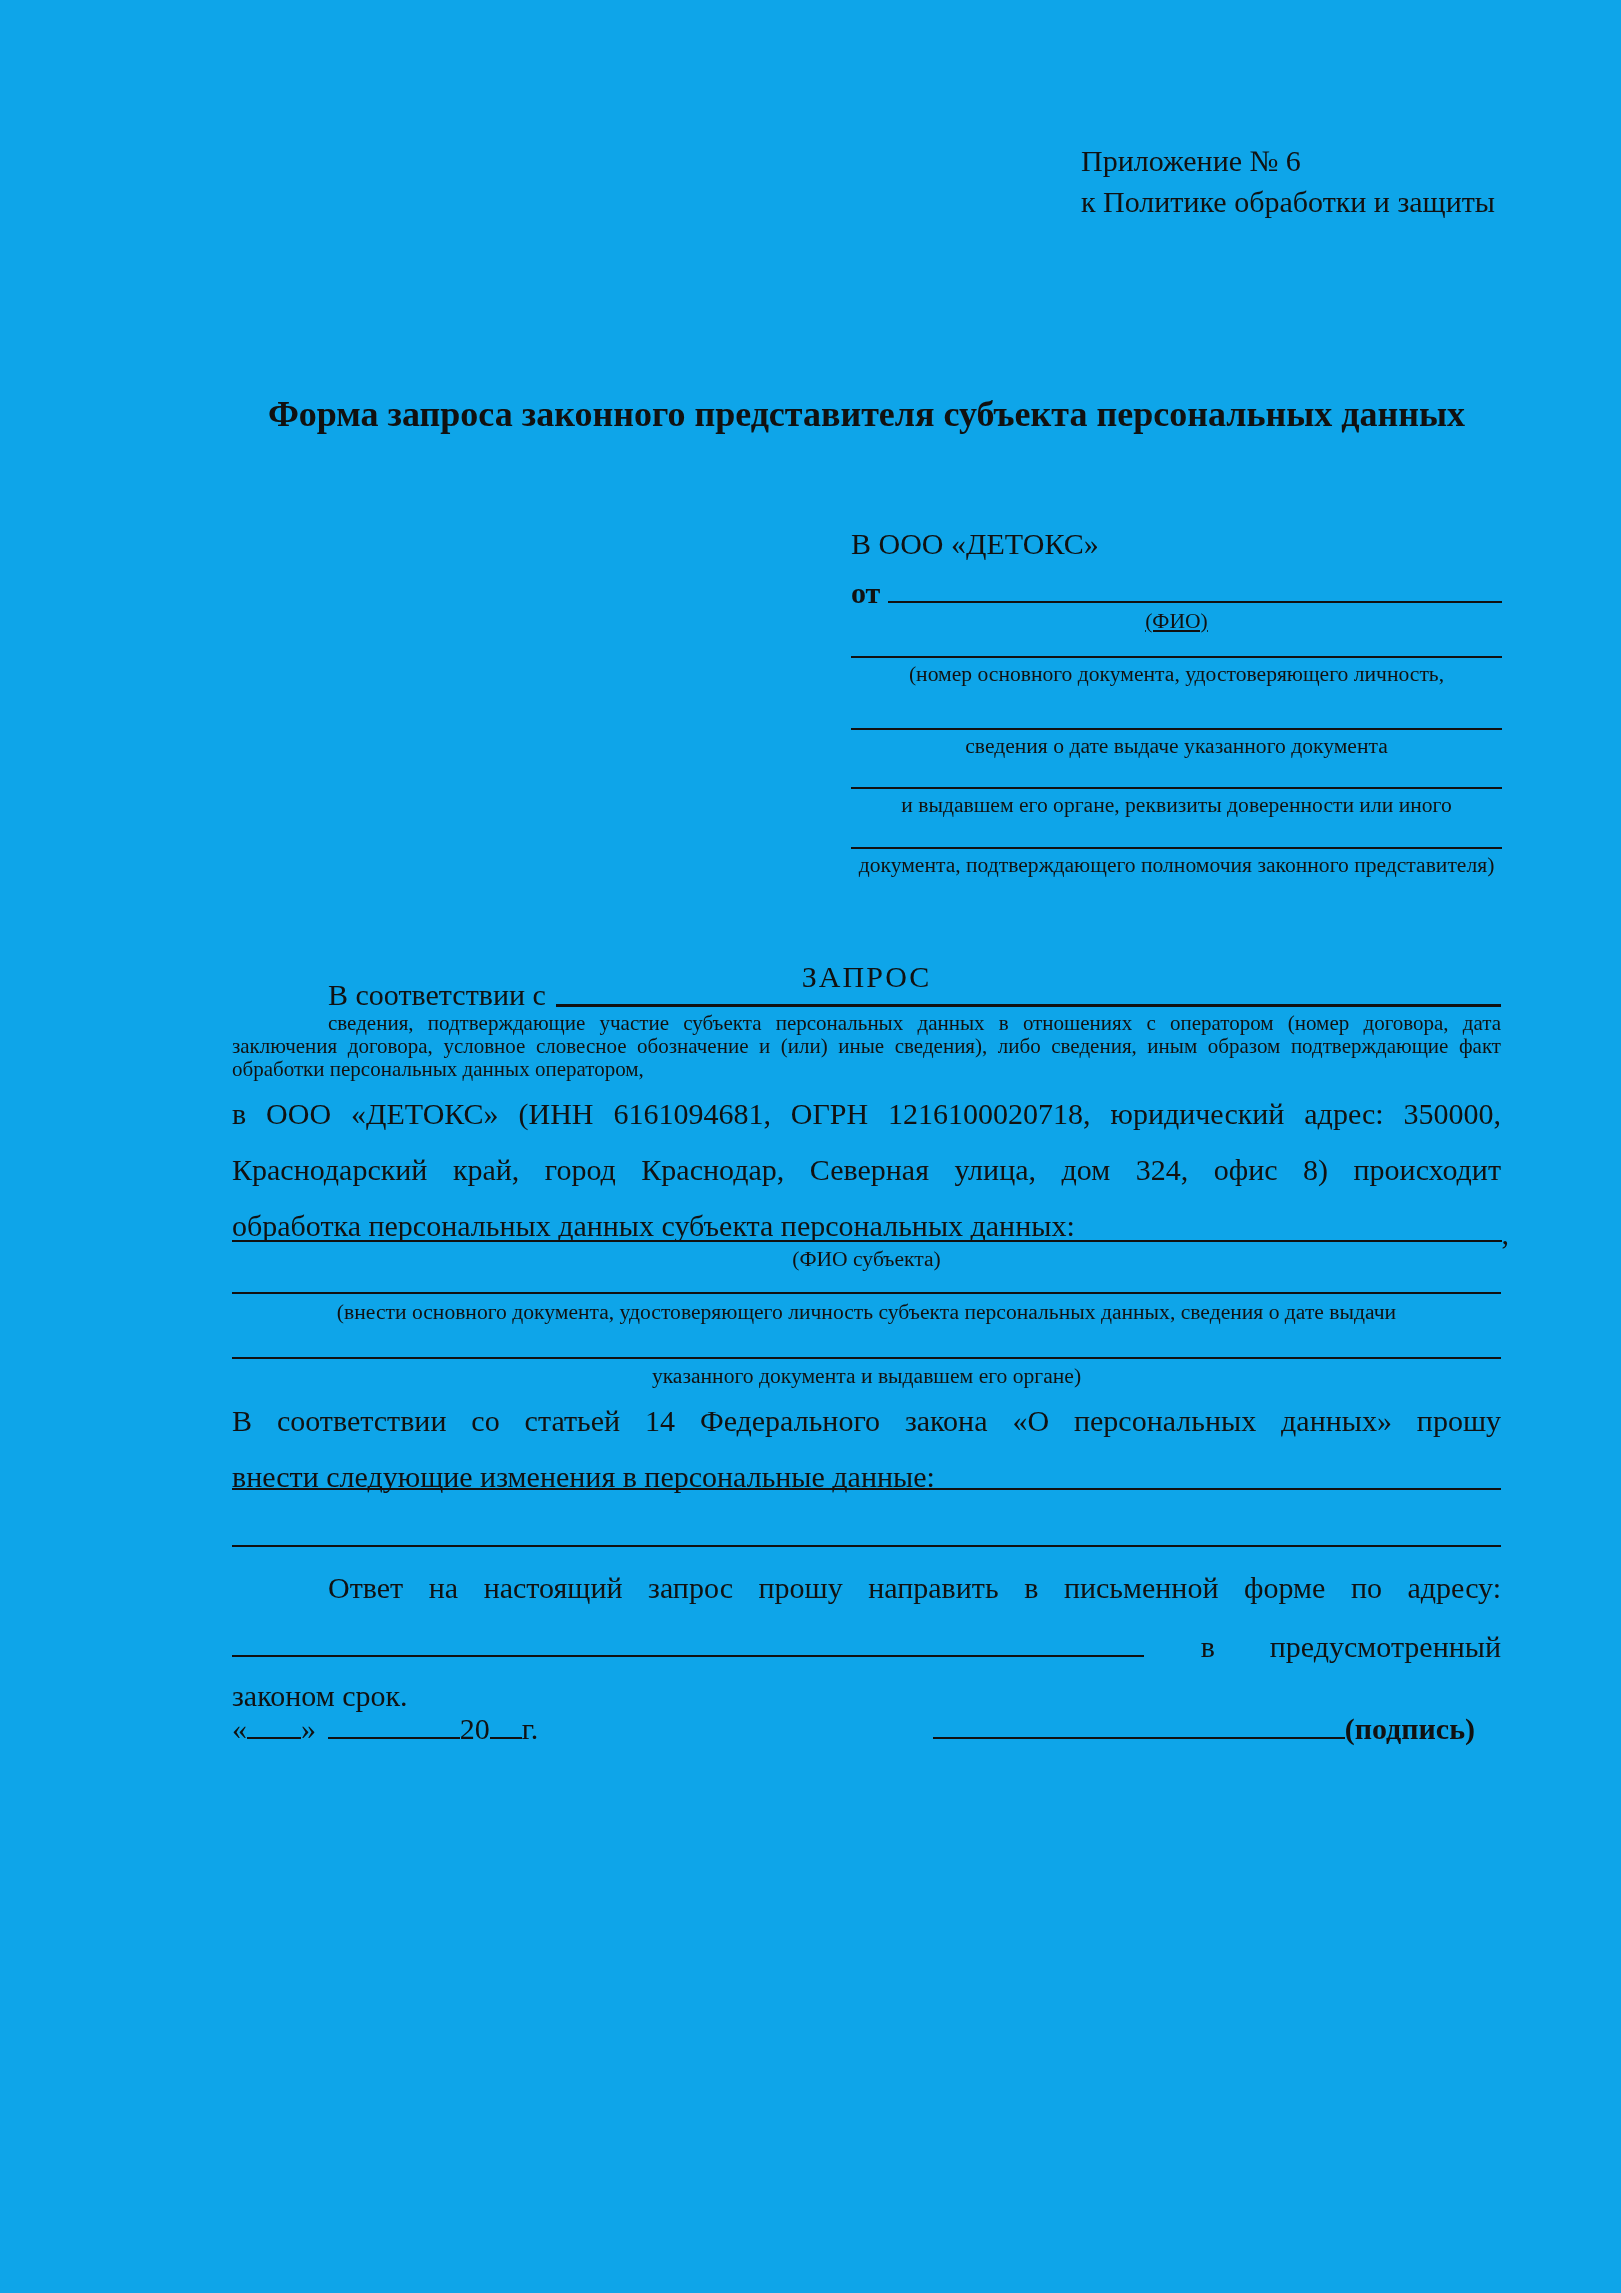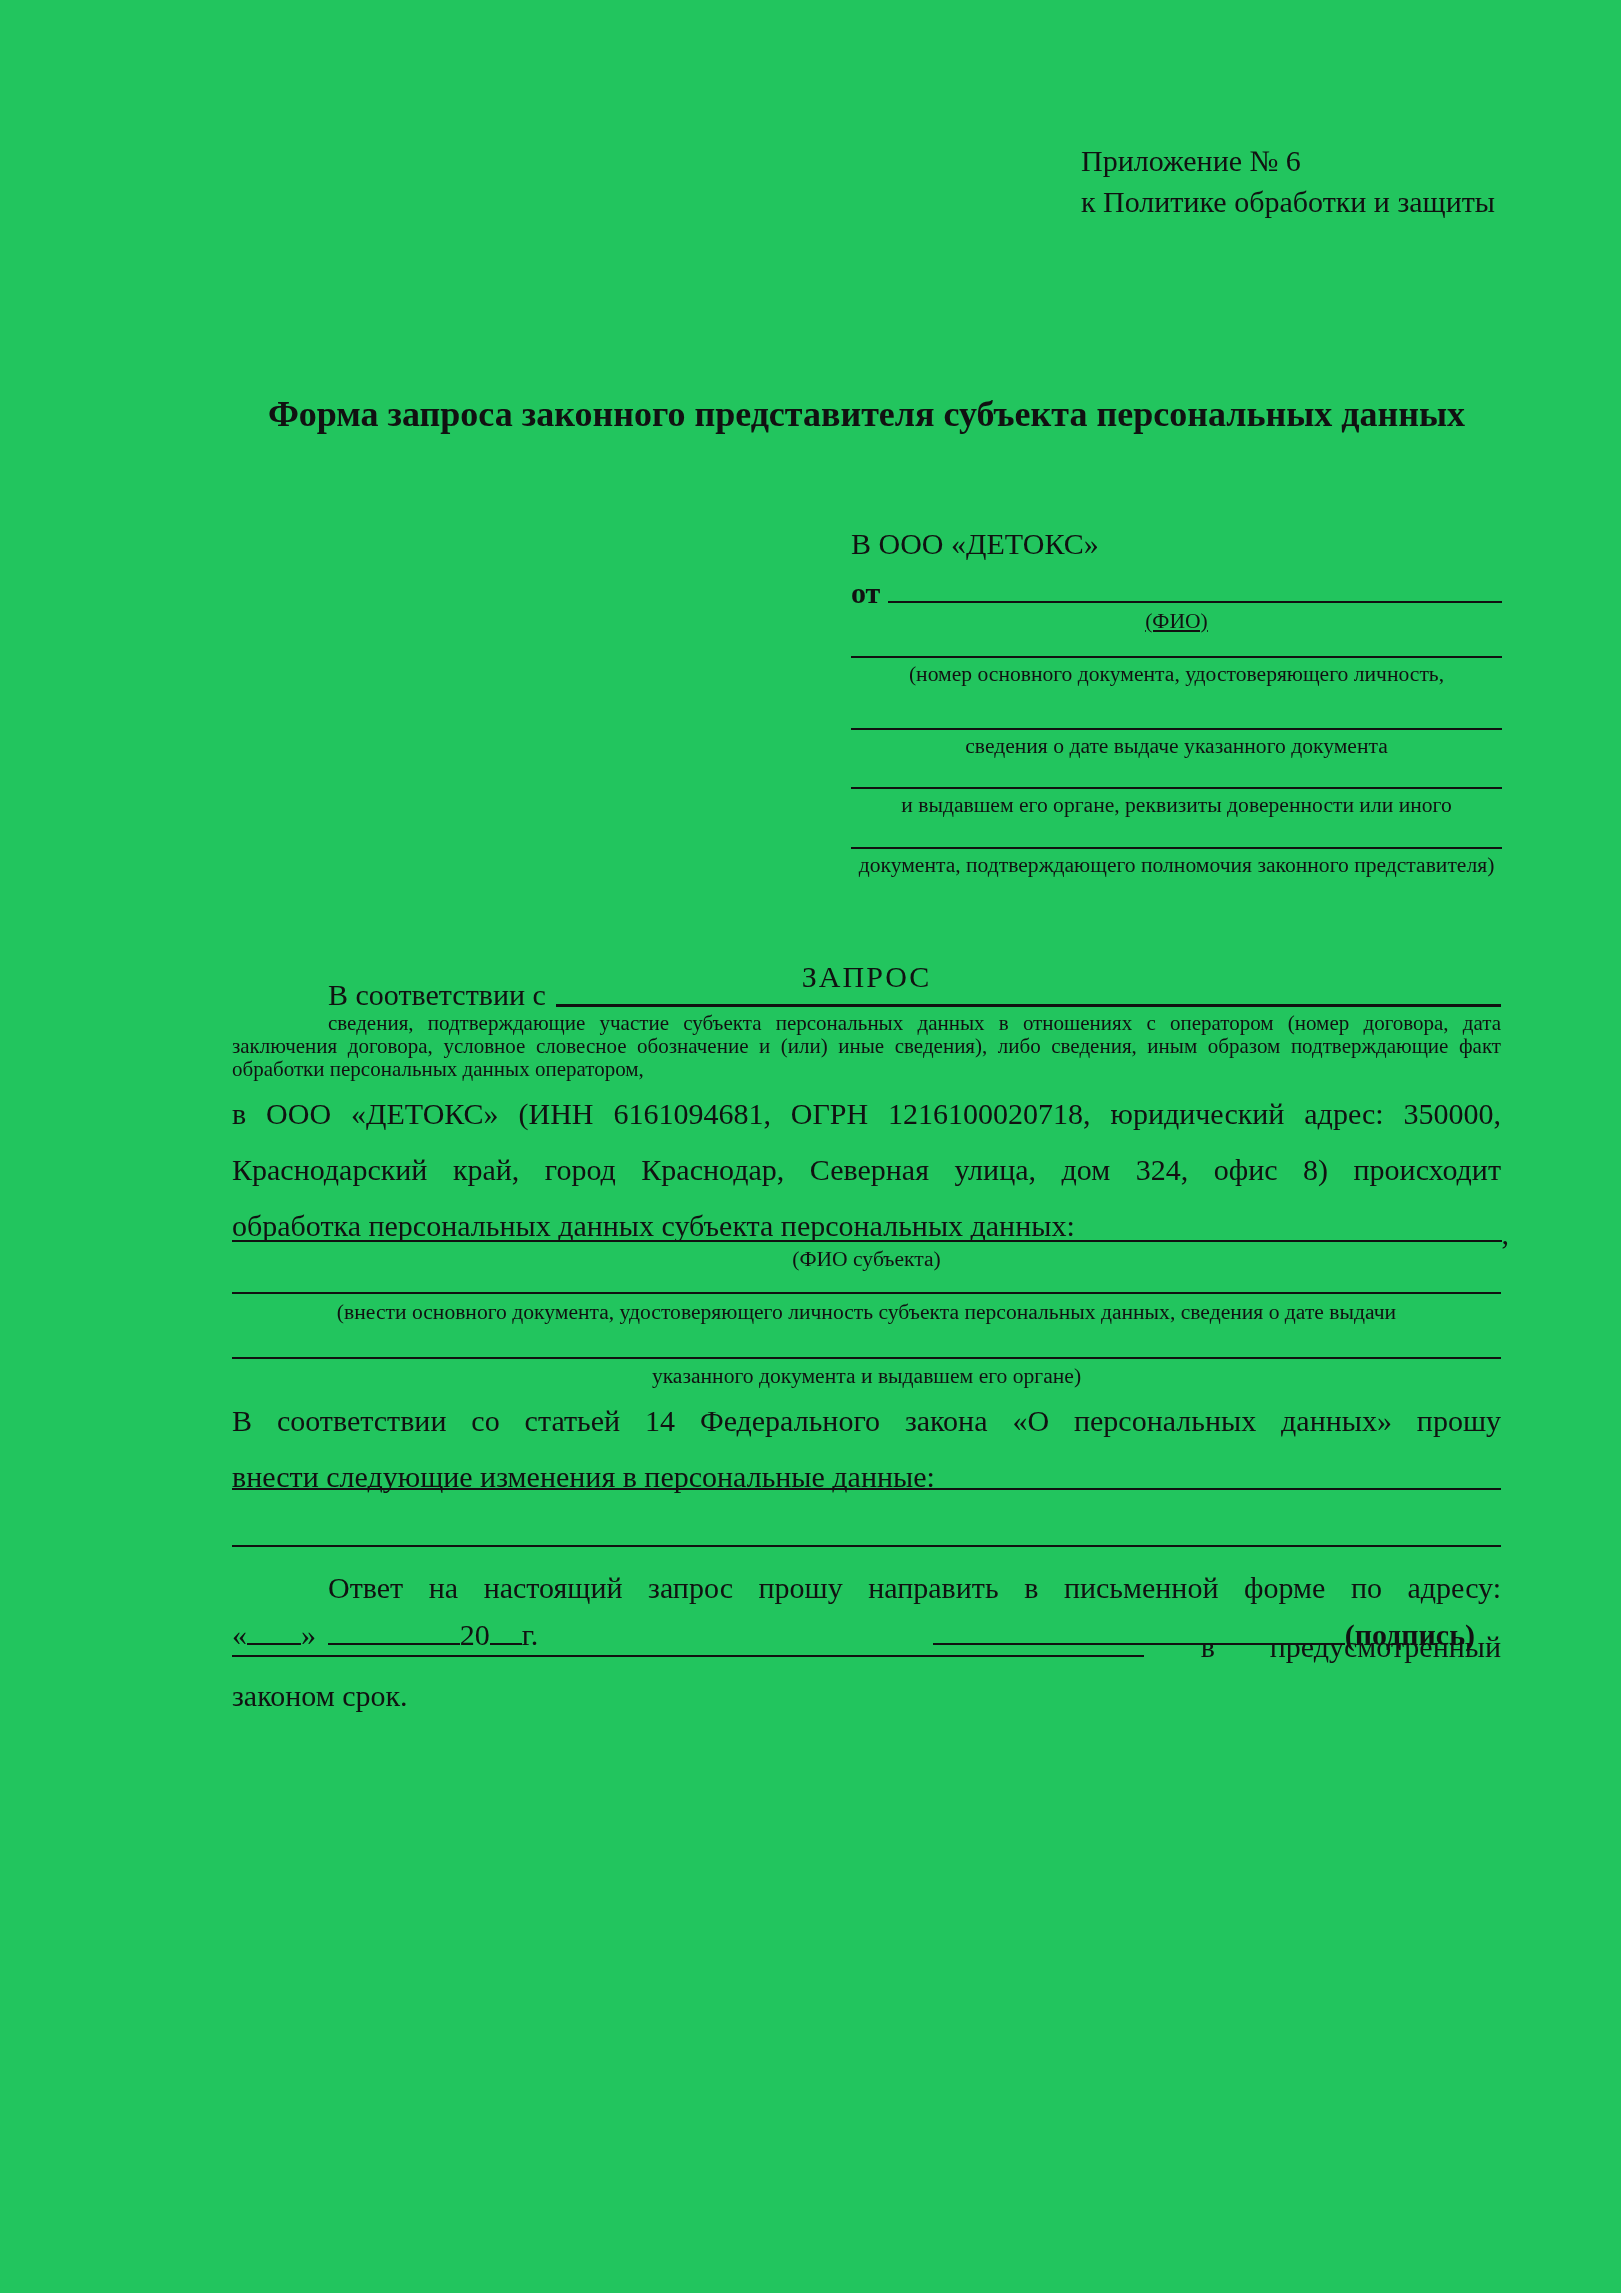--- a/index.html
+++ b/index.html
@@ -1,17 +1,17 @@
 <!DOCTYPE html>
 <html><head>
 <meta charset="utf-8">
 <style>
   html,body{margin:0;padding:0;background:#888;}
   .page{
-    position:relative;width:1621px;height:2294px;background:#22c55e;
+    position:relative;width:1621px;height:2294px;background:#0ea5e9;
     font-family:"Liberation Serif","DejaVu Serif",serif;color:#111;
     margin:0 auto;overflow:hidden;
   }
   .abs{position:absolute;}
   .rule{border-top:2.9px solid #111;height:0;}
   .fill{flex:1;border-top:2.9px solid #111;height:0;align-self:flex-end;margin-bottom:5.9px;}
   .cap{font-size:21.6px;line-height:25.5px;text-align:center;}
   .just{text-align:justify;text-align-last:justify;}
   
   .annex{left:1081px;top:140px;font-size:30px;line-height:41px;}
@@ -44,21 +44,21 @@
   .blank1{left:232px;top:1488px;width:1269px;}
   .blank2{left:232px;top:1545px;width:1269px;}
   .reply{left:232px;top:1561px;width:1269px;font-size:30px;}
   .reply .r1{line-height:54px;padding-left:96px;}
   .reply-addr{position:relative;height:54px;}
   .reply-addr .addr-rule{position:absolute;left:0;right:357px;bottom:11.8px;}
   .reply-addr .v{position:absolute;right:286px;bottom:5.9px;line-height:33px;}
   .reply-addr .w{position:absolute;right:0;bottom:5.9px;line-height:33px;}
   .reply .r3{line-height:54px;}
   
-  .footer{left:232px;top:1609px;width:1277px;height:45px;font-size:30px;}
+  .footer{left:232px;top:1703px;width:1277px;height:45px;font-size:30px;}
   .bl{display:inline-block;border-bottom:2.9px solid #111;height:1px;}
   .w55{width:54px;} .w135{width:132px;margin-left:11.8px;} .w33{width:32px;} .w420{width:412px;}
   .date-group{position:absolute;left:0;bottom:2px;line-height:35px;}
   .sig-group{position:absolute;right:34px;bottom:2px;line-height:35px;font-weight:bold;}
 </style>
 </head>
 <body>
 
 <div class="page">
 

